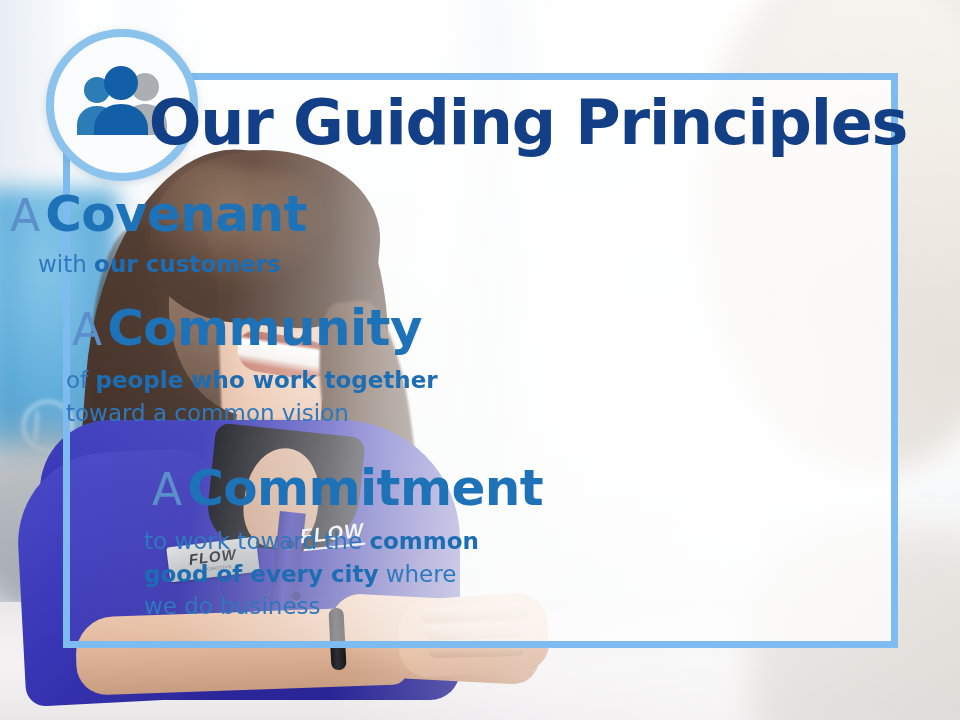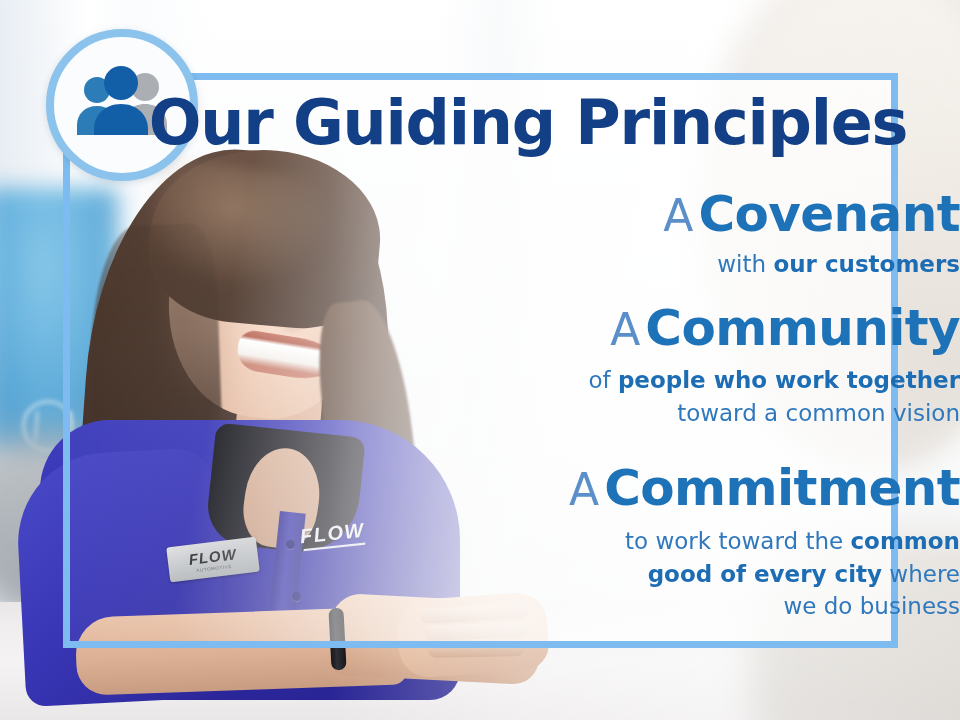--- a/index.html
+++ b/index.html
@@ -303,21 +303,21 @@
     text-align:center;
     font-family:"DejaVu Sans", sans-serif;
     font-weight:700;
     font-size:62px;
     letter-spacing:-1.2px;
     color:#123F86;
     line-height:1;
     text-indent:96px;
   }
 
-  .principle{ position:absolute; width:960px; text-align:right; }
+  .principle{ position:absolute; width:960px; text-align:left; }
 
   .p-head{
     font-family:"DejaVu Sans", sans-serif;
     line-height:1.04;
     white-space:nowrap;
   }
   .p-head .art{
     font-weight:400; font-size:44px; color:#5b8fc9; letter-spacing:0;
   }
   .p-head .word{
@@ -327,21 +327,21 @@
     font-family:"DejaVu Sans", sans-serif;
     font-size:23px;
     color:#2f78bd;
     line-height:1.42;
     font-weight:400;
   }
   .p-sub b{ font-weight:700; color:#1d6db5; }
 
   
   #principle-covenant   { top:188px; }
-  #principle-covenant   .p-sub{ margin-top:8px; padding-left:8px; }
+  #principle-covenant   .p-sub{ margin-top:8px; padding-left:8px;margin-left:30px; }
 
   #principle-community  { top:302px; }
   #principle-community  .p-sub{ margin-top:10px; padding-left:66px; }
 
   #principle-commitment { top:462px; }
   #principle-commitment .p-sub{ margin-top:11px; padding-left:144px; }
 
   #principle-covenant   .p-head{ padding-left:10px; }
   #principle-community  .p-head{ padding-left:72px; }
   #principle-commitment .p-head{ padding-left:152px; }

